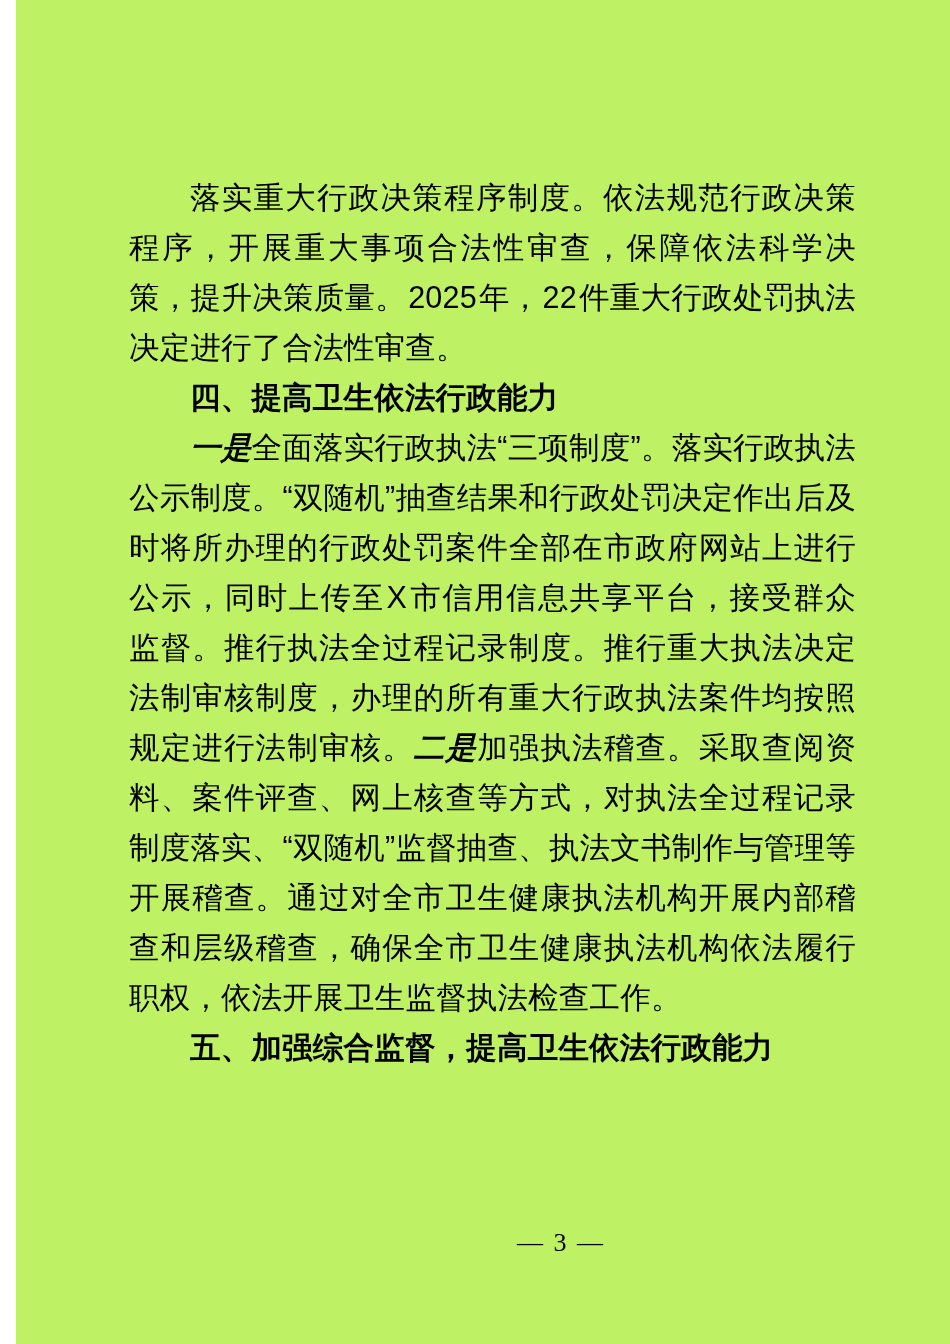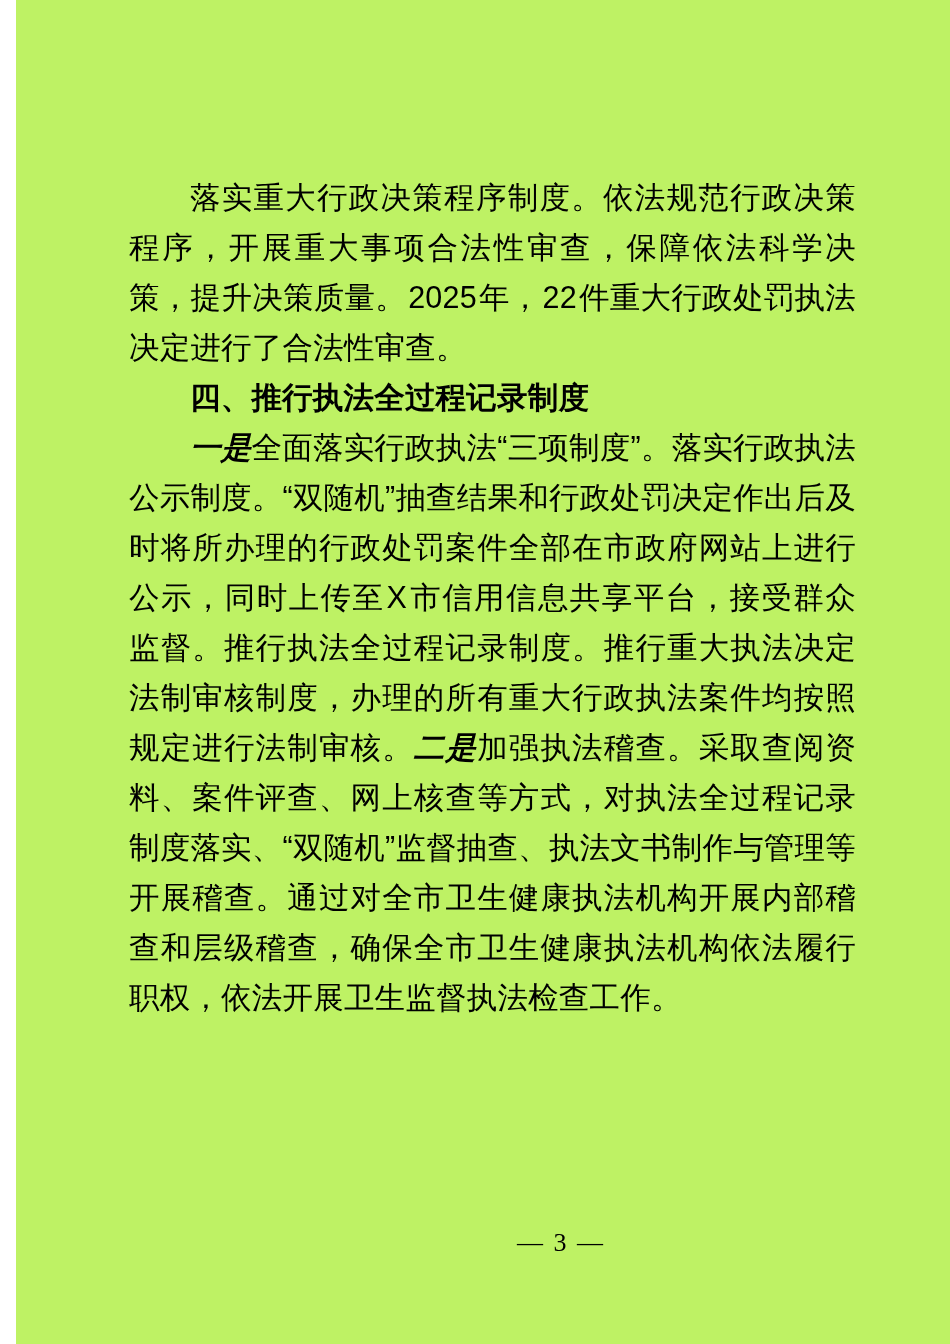--- a/index.html
+++ b/index.html
@@ -88,24 +88,25 @@
 </style>
 </head>
 <body>
 
 <div class="page">
 
   <div class="content">
 
     <p class="para"><span>落实重大行政决策程序制度。依法规范行政决策程序，开展重大事项合法性审查，保障依法科学决策，提升决策质量。</span><span class="lat">2025</span><span>年，</span><span class="lat">22</span><span>件重大行政处罚执法决定进行了合法性审查。</span></p>
 
-    <p class="heading">四、推行执法全过程记录制度</p>
+    <p class="heading">四、提高卫生依法行政能力</p>
 
     <p class="para"><span class="b">一是</span><span>全面落实行政执法“三项制度”。落实行政执法公示制度。“双随机”抽查结果和行政处罚决定作出后及时将所办理的行政处罚案件全部在市政府网站上进行公示，同时上传至</span><span class="lat">X</span><span>市信用信息共享平台，接受群众监督。推行执法全过程记录制度。推行重大执法决定法制审核制度，办理的所有重大行政执法案件均按照规定进行法制审核。</span><span class="b">二是</span><span>加强执法稽查。采取查阅资料、案件评查、网上核查等方式，对执法全过程记录制度落实、“双随机”监督抽查、执法文书制作与管理等开展稽查。通过对全市卫生健康执法机构开展内部稽查和层级稽查，确保全市卫生健康执法机构依法履行职权，依法开展卫生监督执法检查工作。</span></p>
 
+    <p class="heading">五、加强综合监督，提高卫生依法行政能力</p>
 
 
   </div>
 
   <div class="page-number">
     <span class="pn-inner">— 3 —</span>
   </div>
 
 </div>
 

